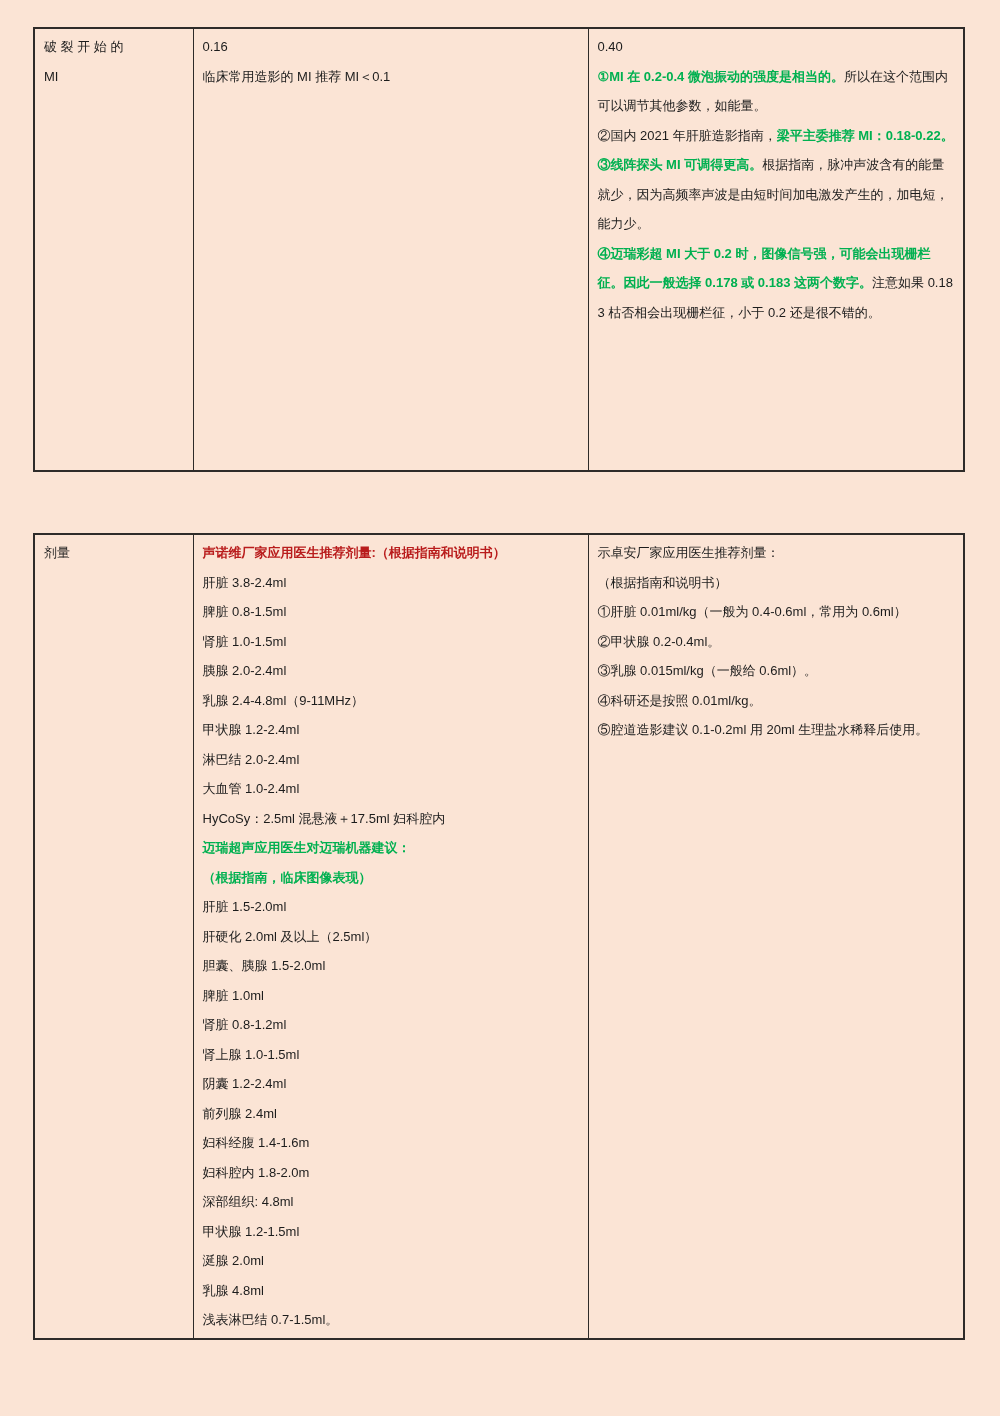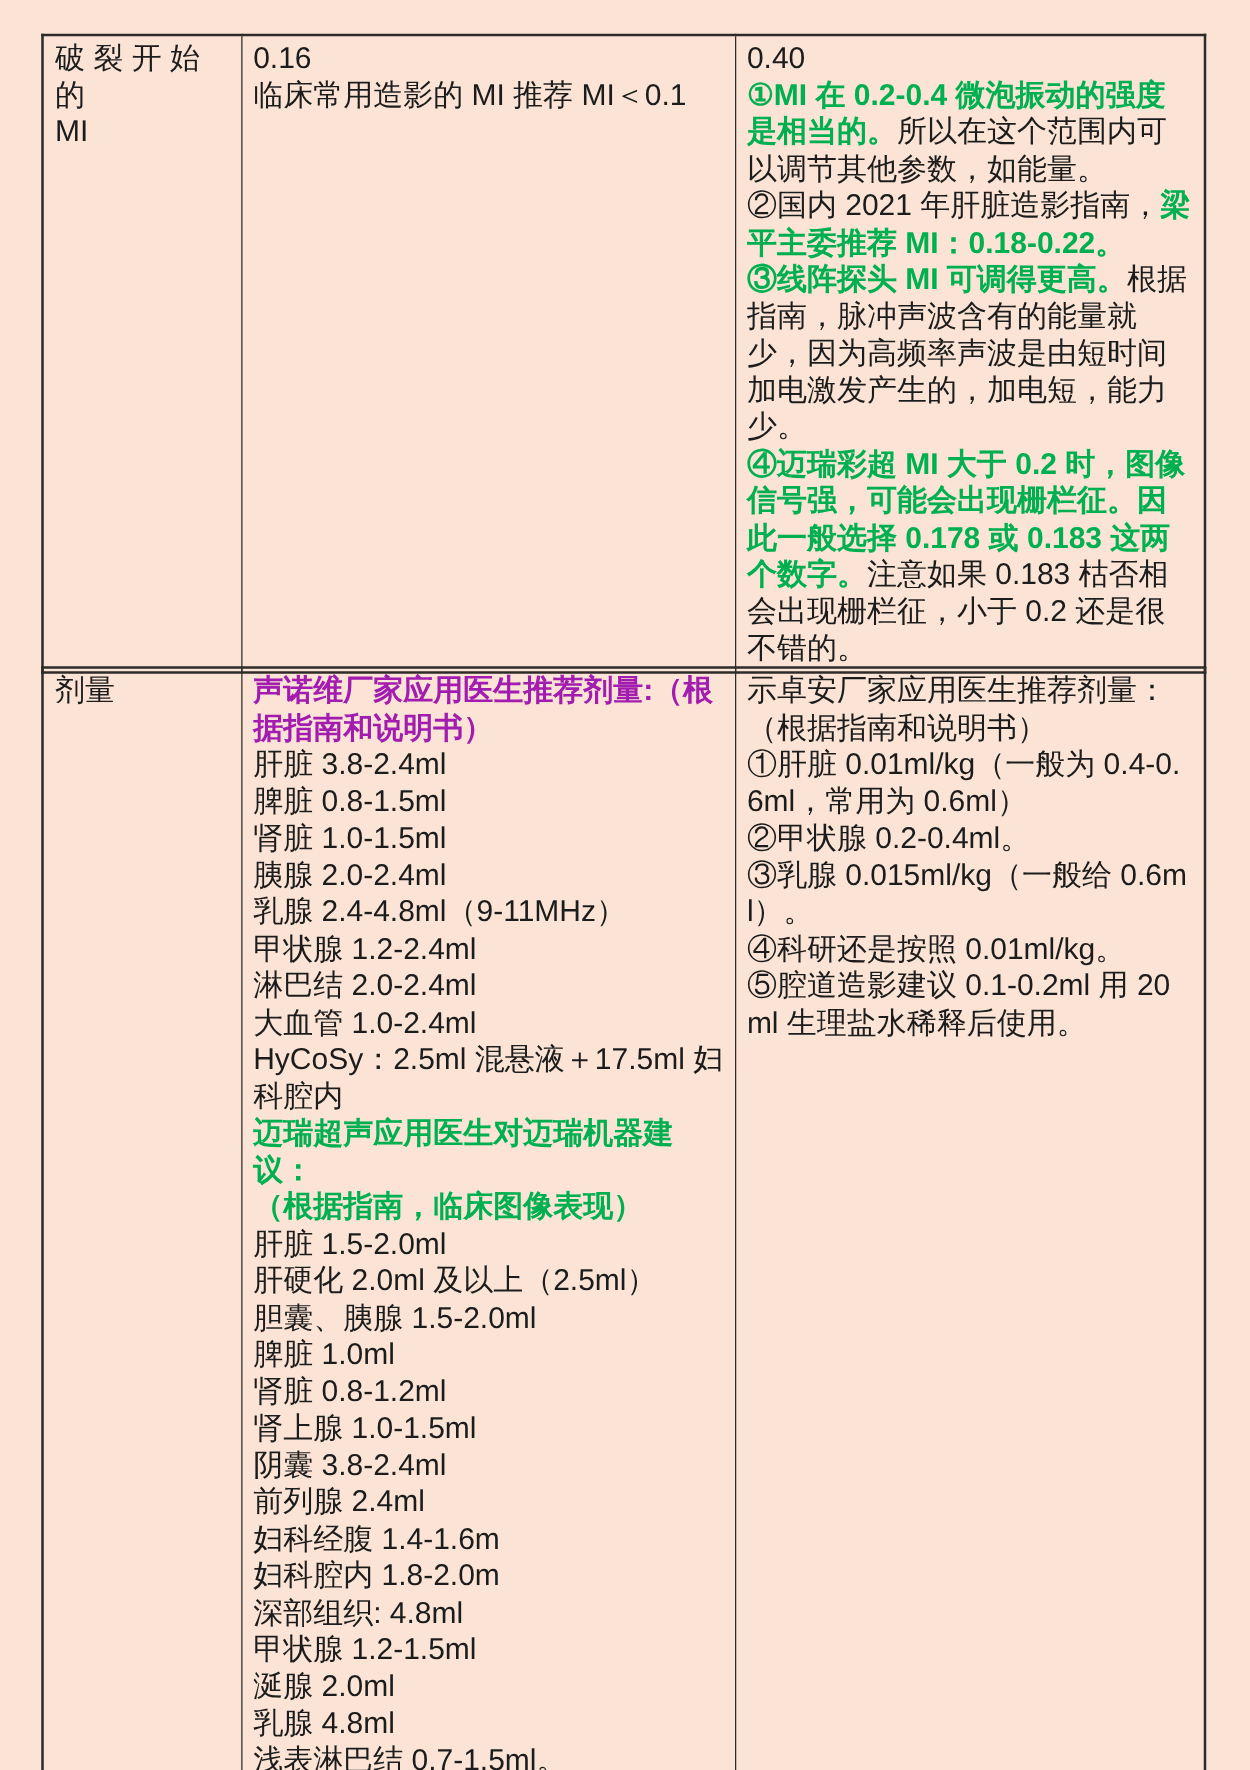--- a/index.html
+++ b/index.html
@@ -19,30 +19,30 @@
     table-layout: fixed;
     border-collapse: collapse;
     border: 2px solid #2e2b29;
   }
   #mi-table   { top: 27px;  height: 445px; }
   #dose-table { top: 533px; height: 684px; }
   table.doc-table td {
     border: 1px solid #2e2b29;
     vertical-align: top;
     padding: 3px 8px 3px 9px;
-    font-size: 24px;
+    font-size: 13px;
     line-height: 29.5px;
     overflow: hidden;
   }
   col.c1 { width: 159px; }
   col.c2 { width: 395px; }
   col.c3 { width: 376px; }
   td p { margin: 0; word-break: break-all; }
   .green { color: #00b050; font-weight: bold; }
-  .red   { color: #a21caf; font-weight: bold; }
+  .red   { color: #b91c1c; font-weight: bold; }
 </style>
 </head>
 <body>
 
 <div class="page">
 
   <table class="doc-table" id="mi-table">
     <colgroup>
         <col class="c1">
         <col class="c2">
@@ -92,21 +92,21 @@
             <p><span>大血管 1.0-2.4ml</span></p>
             <p><span>HyCoSy：2.5ml 混悬液＋17.5ml 妇科腔内</span></p>
             <p><span class="green">迈瑞超声应用医生对迈瑞机器建议：</span></p>
             <p><span class="green">（根据指南，临床图像表现）</span></p>
             <p><span>肝脏 1.5-2.0ml</span></p>
             <p><span>肝硬化 2.0ml 及以上（2.5ml）</span></p>
             <p><span>胆囊、胰腺 1.5-2.0ml</span></p>
             <p><span>脾脏 1.0ml</span></p>
             <p><span>肾脏 0.8-1.2ml</span></p>
             <p><span>肾上腺 1.0-1.5ml</span></p>
-            <p><span>阴囊 3.8-2.4ml</span></p>
+            <p><span>阴囊 1.2-2.4ml</span></p>
             <p><span>前列腺 2.4ml</span></p>
             <p><span>妇科经腹 1.4-1.6m</span></p>
             <p><span>妇科腔内 1.8-2.0m</span></p>
             <p><span>深部组织: 4.8ml</span></p>
             <p><span>甲状腺 1.2-1.5ml</span></p>
             <p><span>涎腺 2.0ml</span></p>
             <p><span>乳腺 4.8ml</span></p>
             <p><span>浅表淋巴结 0.7-1.5ml。</span></p>
           </td>
       <td>

